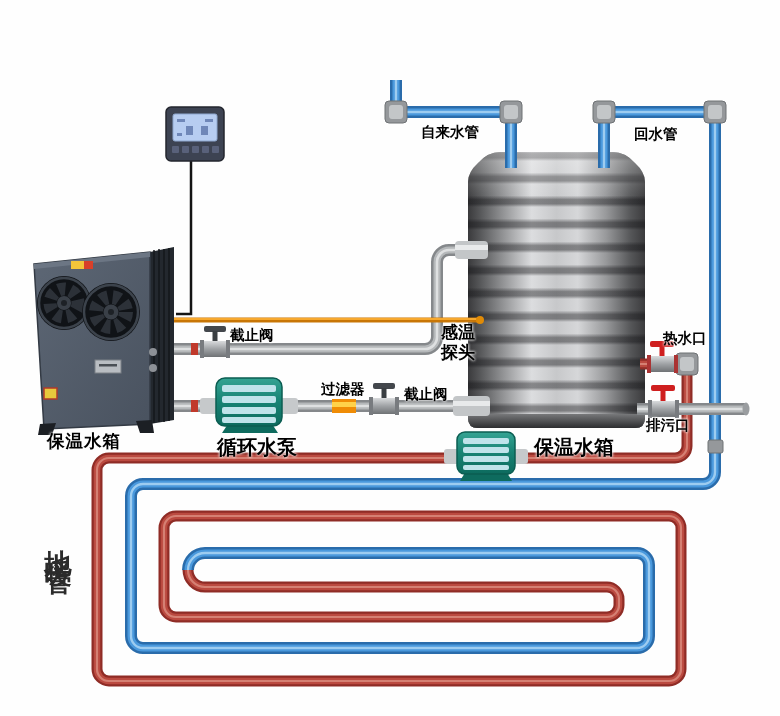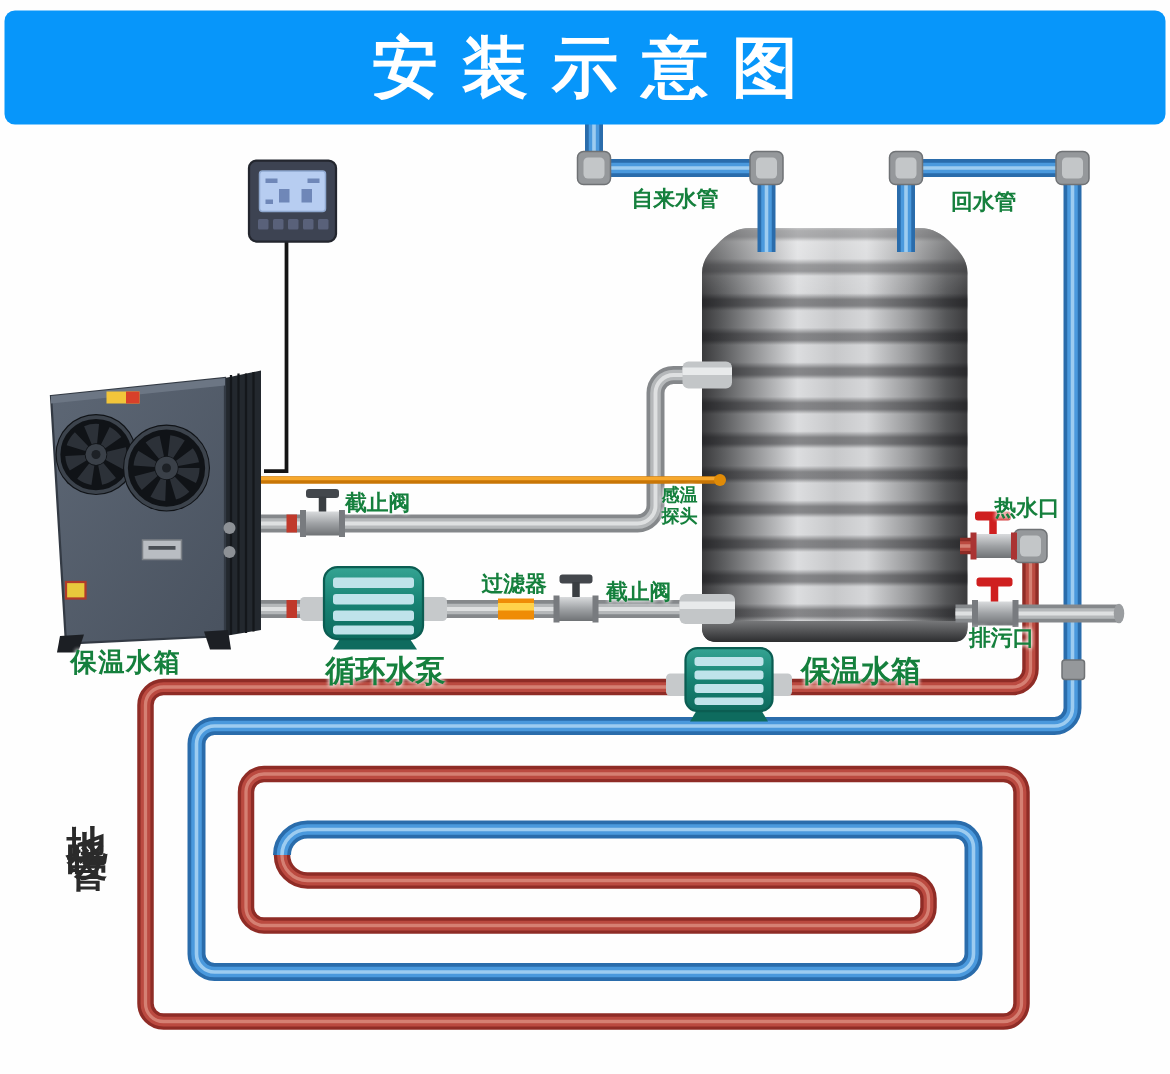--- a/index.html
+++ b/index.html
@@ -3,26 +3,26 @@
 <meta charset="utf-8">
 <style>
   html,body{margin:0;padding:0;background:#ffffff;}
   #stage{position:relative;width:780px;height:716px;background:#fefefe;overflow:hidden;
          font-family:"Liberation Sans","DejaVu Sans",sans-serif;}
   .banner{position:absolute;left:3px;top:7px;width:774px;height:76px;background:#0796fa;
           border-radius:7px;display:flex;align-items:center;justify-content:center;}
   .banner-title{color:#ffffff;font-size:44px;font-weight:900;letter-spacing:16px;text-indent:16px;
                 font-family:"Liberation Sans","DejaVu Sans",sans-serif;}
   svg{position:absolute;left:0;top:0;}
-  .lbl{position:absolute;color:#15803d;font-weight:bold;white-space:nowrap;
+  .lbl{position:absolute;color:#000000;font-weight:bold;white-space:nowrap;
        text-shadow:0 0 3px #fff,0 0 3px #fff;}
   .lbl-s{font-size:14.5px;}
   .lbl-m{font-size:20px;}
   .lbl-l{font-size:17.5px;letter-spacing:1px;}
-  .lbl-probe{font-size:12px;line-height:1.2;text-align:right;}
+  .lbl-probe{font-size:17px;line-height:1.2;text-align:right;}
   .lbl-floor{font-size:27px;writing-mode:vertical-rl;letter-spacing:9px;color:#2b2b2b;
              font-weight:bold;}
   
   .pb1{stroke:#2a6cab;stroke-width:12;fill:none;stroke-linejoin:round;stroke-linecap:butt;}
   .pb2{stroke:#4a99dd;stroke-width:7;fill:none;stroke-linejoin:round;}
   .pb3{stroke:#a6d2f2;stroke-width:2.4;fill:none;stroke-linejoin:round;opacity:.9;}
   .pr1{stroke:#8f2c26;stroke-width:11;fill:none;stroke-linejoin:round;}
   .pr2{stroke:#bb4a40;stroke-width:6.5;fill:none;stroke-linejoin:round;}
   .pr3{stroke:#d98a7d;stroke-width:2.2;fill:none;stroke-linejoin:round;opacity:.85;}
   .pg1{stroke:#85888b;stroke-width:12;fill:none;stroke-linejoin:round;}
@@ -270,23 +270,20 @@
       <rect x="457" y="432" width="58" height="42" rx="8" fill="url(#tealV)" stroke="#0b5d52" stroke-width="1.5"></rect>
       <g fill="#bfe3ea">
         <rect x="463" y="438" width="46" height="6" rx="2"></rect>
           <rect x="463" y="447" width="46" height="6" rx="2"></rect>
         <rect x="463" y="456" width="46" height="6" rx="2"></rect>
           <rect x="463" y="465" width="46" height="5" rx="2"></rect>
       </g>
     </g>
   </svg>
 
-  <div class="banner">
-    <span class="banner-title">安装示意图</span>
-  </div>
 
   <span class="lbl lbl-s" style="left:421px;top:123px;">自来水管</span>
   <span class="lbl lbl-s" style="left:634px;top:125px;">回水管</span>
   <span class="lbl lbl-s" style="left:230px;top:326px;">截止阀</span>
   <span class="lbl lbl-probe" style="left:441px;top:323px;"><span>感温</span><br><span>探头</span></span>
   <span class="lbl lbl-s" style="left:321px;top:380px;">过滤器</span>
   <span class="lbl lbl-s" style="left:404px;top:385px;">截止阀</span>
   <span class="lbl lbl-l" style="left:47px;top:429px;">保温水箱</span>
   <span class="lbl lbl-m" style="left:217px;top:434px;">循环水泵</span>
   <span class="lbl lbl-m" style="left:534px;top:434px;">保温水箱</span>

